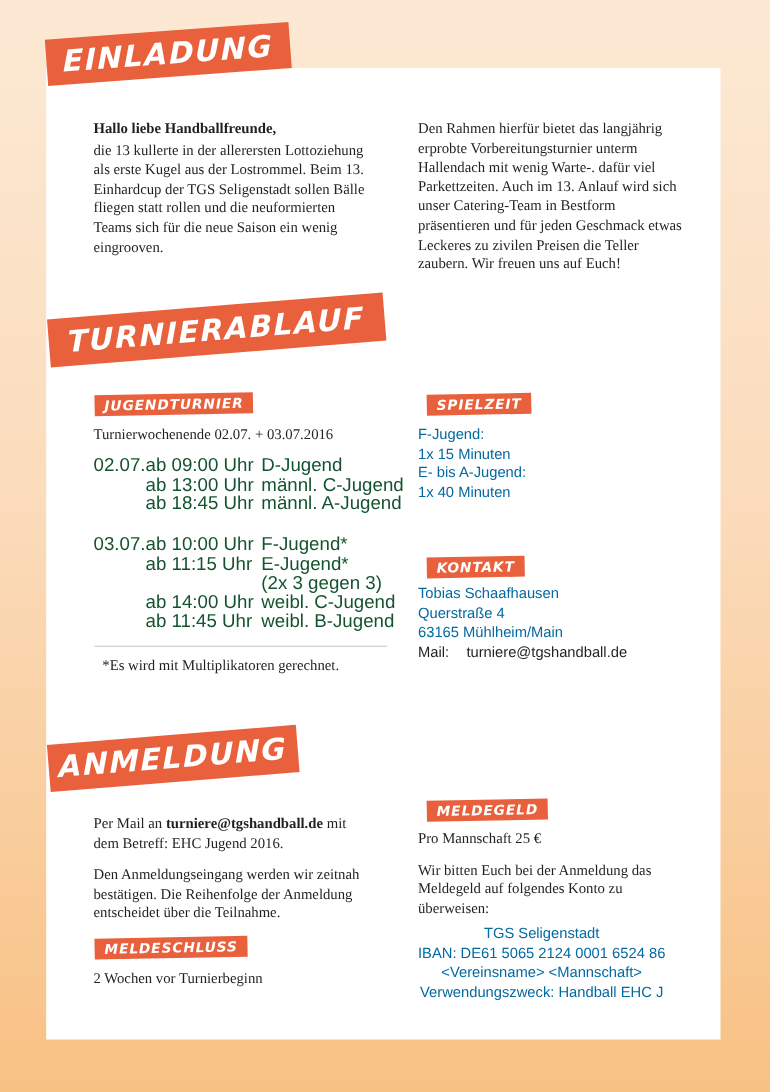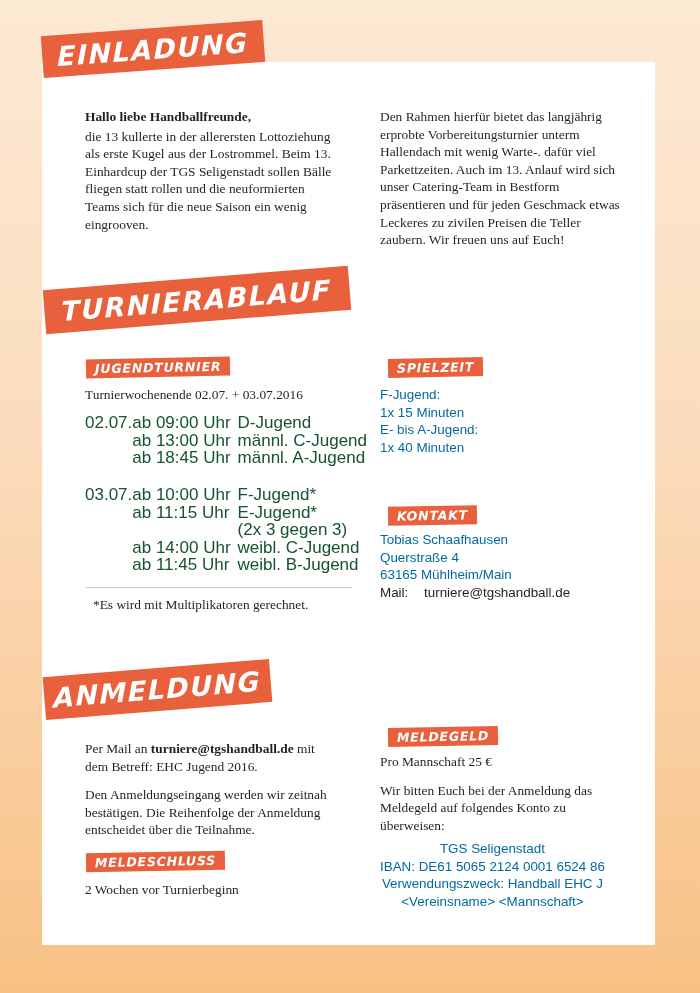--- a/index.html
+++ b/index.html
@@ -284,15 +284,15 @@
 </div>
 
 <div class="txt" style="left:380px; top:753px; width:250px;">
   <p>Pro Mannschaft 25 €</p>
   <p>Wir bitten Euch bei der Anmeldung das Meldegeld auf folgendes Konto zu überweisen:</p>
 </div>
 
 <div class="lines" style="left:380px; top:840px;text-align:center;">
     <div>TGS Seligenstadt</div>
     <div>IBAN: DE61 5065 2124 0001 6524 86</div>
+    <div>&lt;Vereinsname&gt; &lt;Mannschaft&gt;</div>
     <div>Verwendungszweck: Handball EHC J</div>
-    <div>&lt;Vereinsname&gt; &lt;Mannschaft&gt;</div>
   </div>
 
 </body></html>

